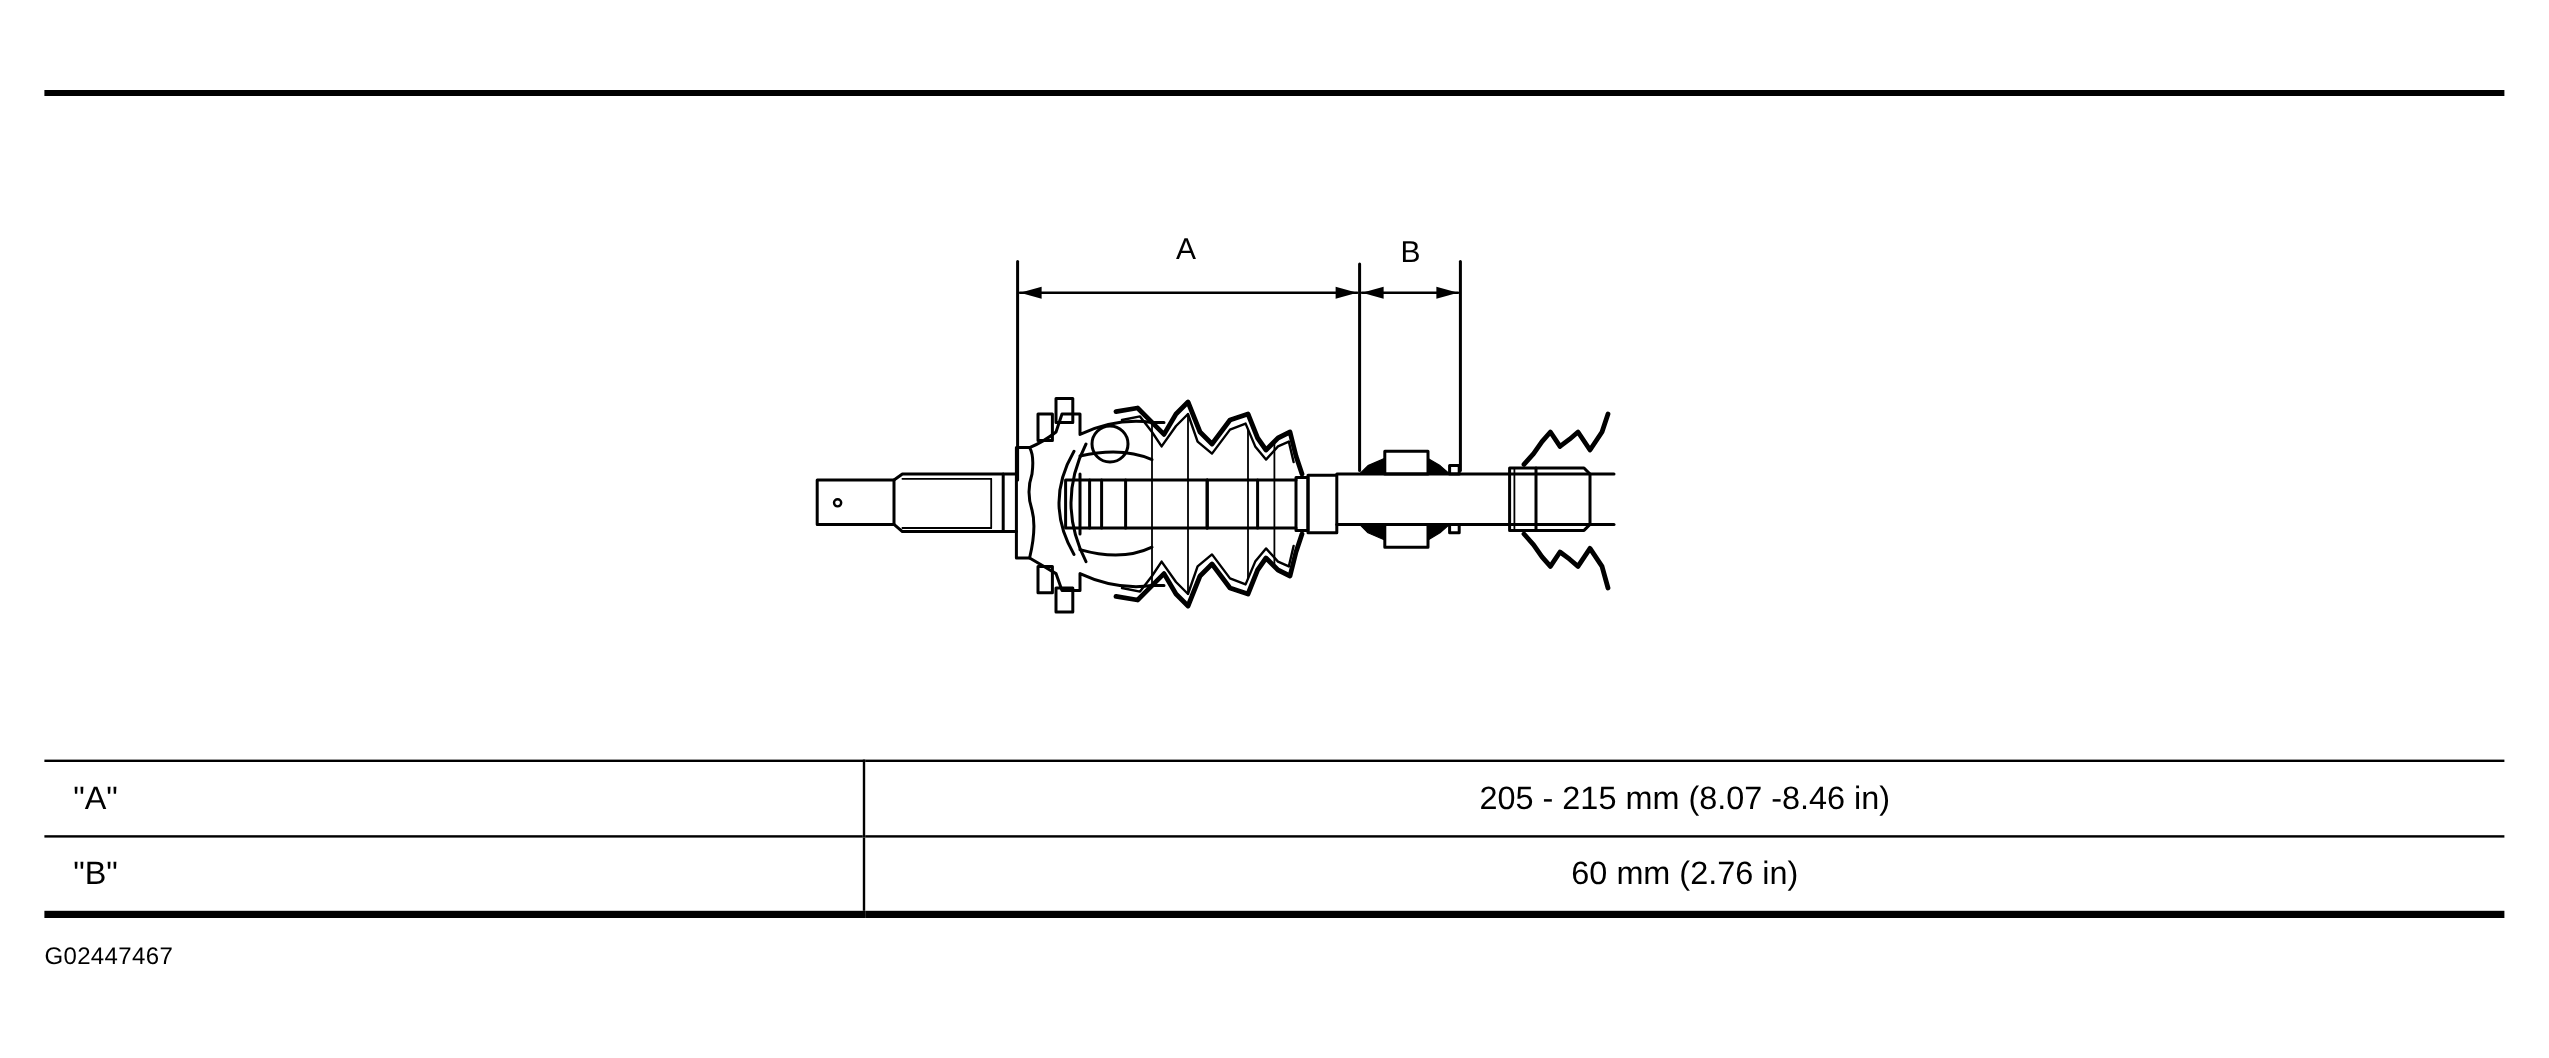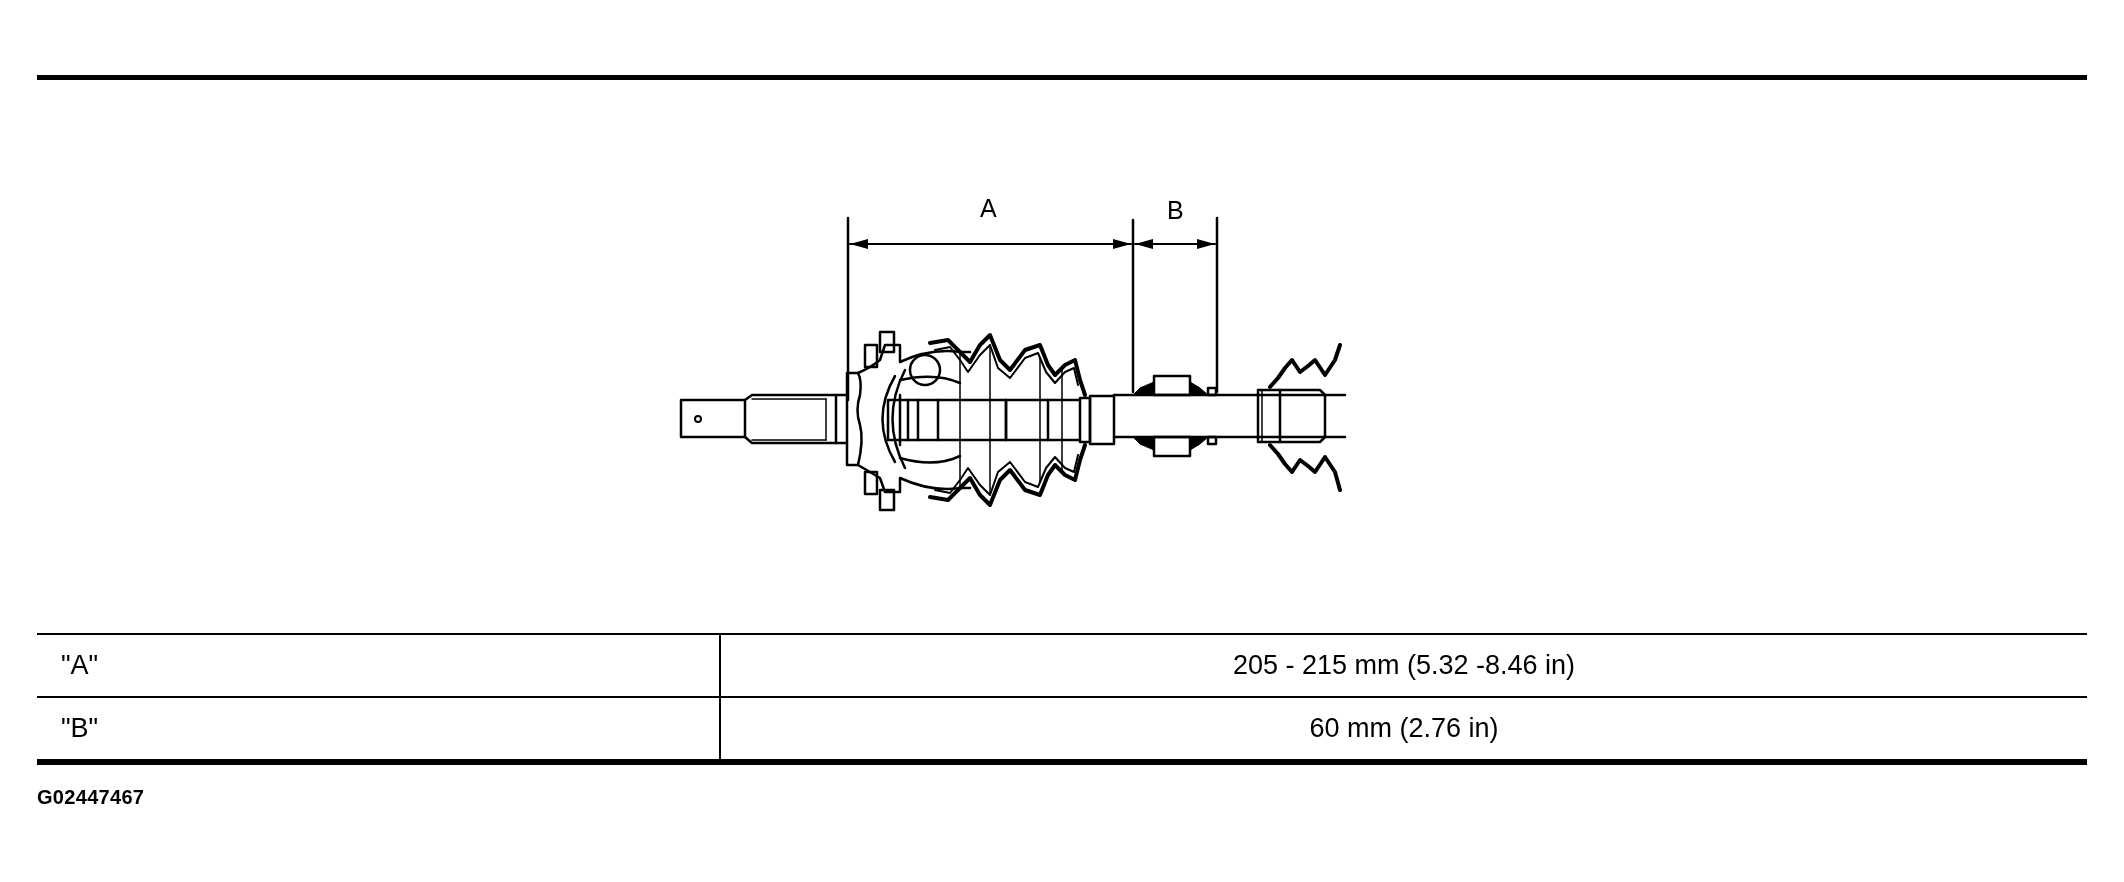--- a/index.html
+++ b/index.html
@@ -66,21 +66,21 @@
       box-sizing: border-box;
     }
     .spec-table td.value-cell {
       text-align: center;
     }
     .figure-id {
       position: absolute;
       left: 37px;
       top: 786px;
       font-size: 20px;
-      font-weight: bold;
+      font-weight: normal;
       letter-spacing: 0.3px;
     }
   </style>
 </head>
 <body>
 
 <div class="top-rule"></div>
 
 <div class="figure">
   <svg width="2124" height="620" viewBox="0 0 2124 620" xmlns="http://www.w3.org/2000/svg" fill="none" stroke="#000" stroke-width="2.5" stroke-linejoin="round" stroke-linecap="round">
@@ -173,21 +173,21 @@
   </svg>
 
   <span class="dim-label" style="left:980px; top:196px;">A</span>
   <span class="dim-label" style="left:1167px; top:198px;">B</span>
 </div>
 
 <table class="spec-table">
   <tbody>
     <tr>
       <td class="label-cell">"A"</td>
-      <td class="value-cell">205 - 215 mm (5.32 -8.46 in)</td>
+      <td class="value-cell">205 - 215 mm (8.07 -8.46 in)</td>
     </tr>
     <tr>
       <td class="label-cell">"B"</td>
       <td class="value-cell">60 mm (2.76 in)</td>
     </tr>
   </tbody>
 </table>
 
 <div class="figure-id">G02447467</div>
 

